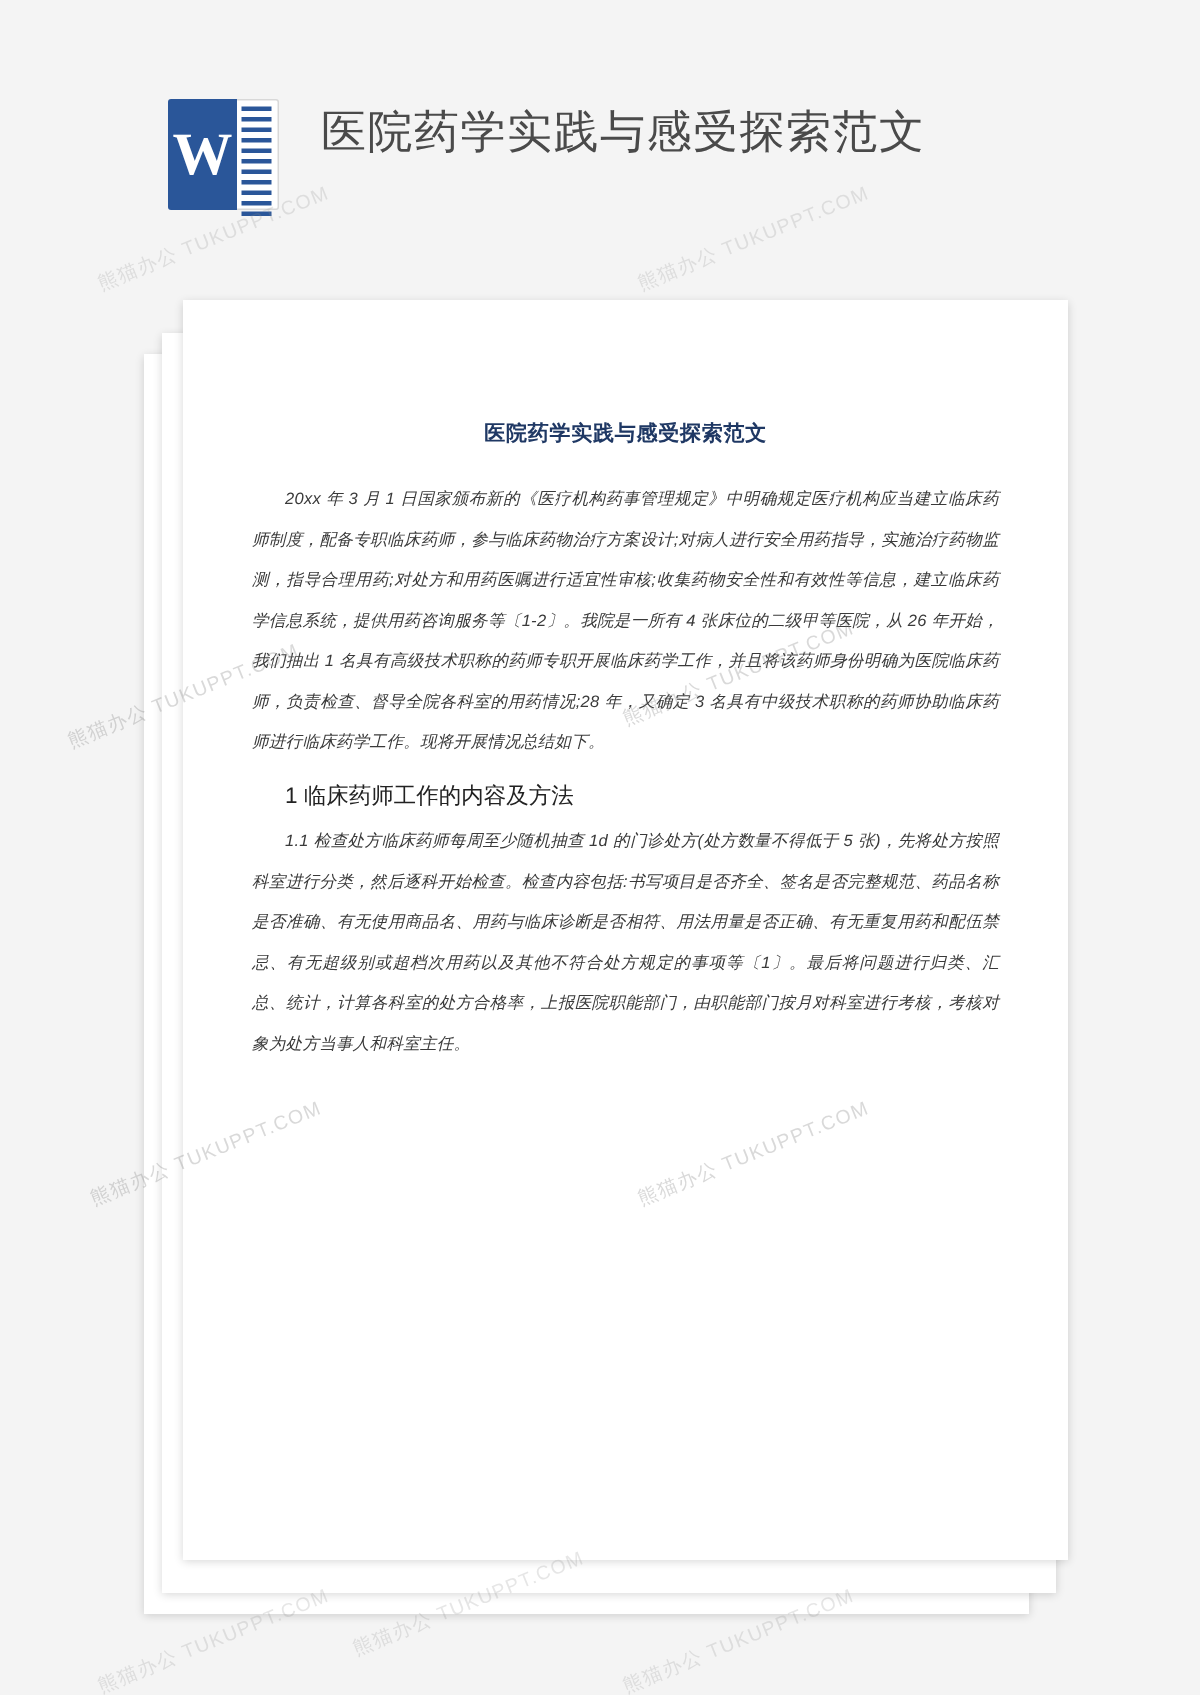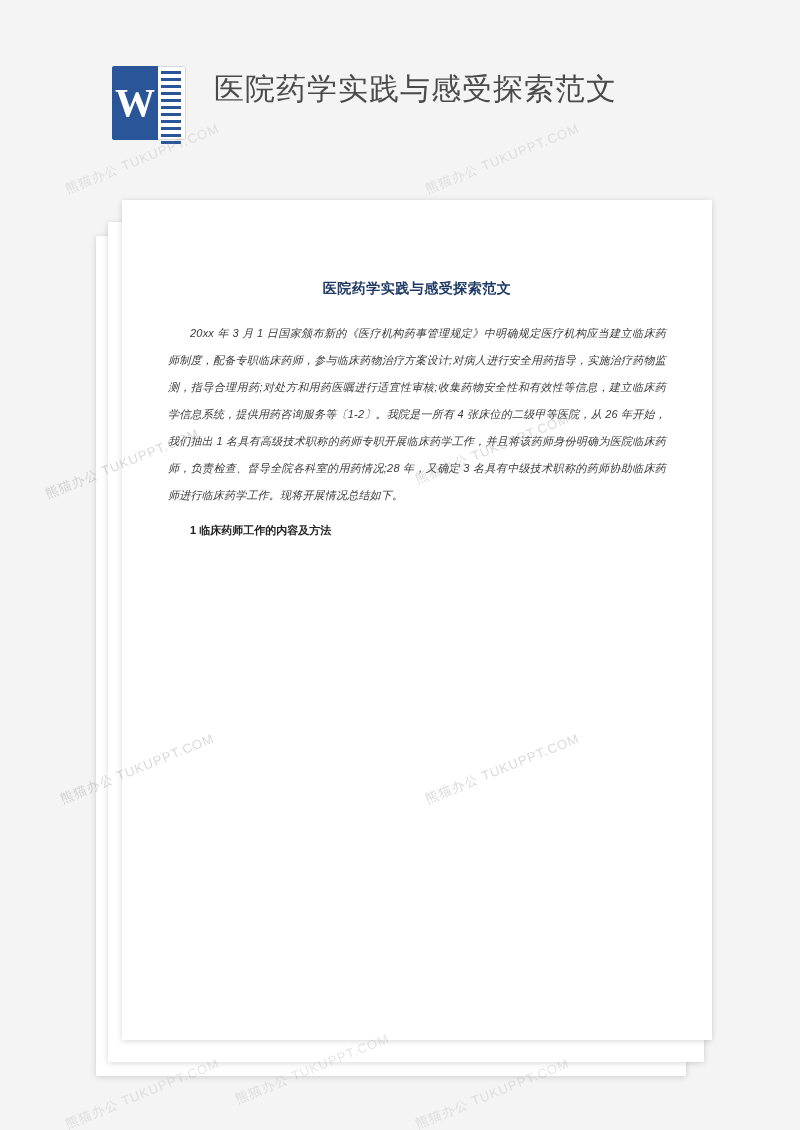--- a/index.html
+++ b/index.html
@@ -122,24 +122,24 @@
     font-size: 11px;
     line-height: 27px;
     color: #3a3a3a;
     text-align: justify;
     text-indent: 22px;
     margin: 0 0 8px 0;
     letter-spacing: 0.2px;
     font-style: italic;
   }
   .doc-sub {
-    font-size: 11px;
+    font-size: 15px;
     line-height: 27px;
     color: #222222;
-    font-weight: bold;
+    font-weight: normal;
     text-indent: 22px;
     margin: 6px 0 4px 0;
   }
 
   
   .wm {
     position: absolute;
     color: rgba(140,140,140,0.22);
     font-size: 13px;
     letter-spacing: 1px;
@@ -174,20 +174,21 @@
   <div id="doc-heading">医院药学实践与感受探索范文</div>
 </div>
 
 <div id="paper-stack">
   <div class="sheet" id="sheet-back-2"></div>
   <div class="sheet" id="sheet-back-1"></div>
   <div class="sheet" id="sheet-front">
     <div id="doc-title">医院药学实践与感受探索范文</div>
     <p class="doc-para">20xx 年 3 月 1 日国家颁布新的《医疗机构药事管理规定》中明确规定医疗机构应当建立临床药师制度，配备专职临床药师，参与临床药物治疗方案设计;对病人进行安全用药指导，实施治疗药物监测，指导合理用药;对处方和用药医嘱进行适宜性审核;收集药物安全性和有效性等信息，建立临床药学信息系统，提供用药咨询服务等〔1-2〕。我院是一所有 4 张床位的二级甲等医院，从 26 年开始，我们抽出 1 名具有高级技术职称的药师专职开展临床药学工作，并且将该药师身份明确为医院临床药师，负责检查、督导全院各科室的用药情况;28 年，又确定 3 名具有中级技术职称的药师协助临床药师进行临床药学工作。现将开展情况总结如下。</p>
     <p class="doc-sub">1 临床药师工作的内容及方法</p>
+    <p class="doc-para">1.1 检查处方临床药师每周至少随机抽查 1d 的门诊处方(处方数量不得低于 5 张)，先将处方按照科室进行分类，然后逐科开始检查。检查内容包括:书写项目是否齐全、签名是否完整规范、药品名称是否准确、有无使用商品名、用药与临床诊断是否相符、用法用量是否正确、有无重复用药和配伍禁忌、有无超级别或超档次用药以及其他不符合处方规定的事项等〔1〕。最后将问题进行归类、汇总、统计，计算各科室的处方合格率，上报医院职能部门，由职能部门按月对科室进行考核，考核对象为处方当事人和科室主任。</p>
   </div>
 </div>
 
 <div class="wm" style="left:60px; top:150px;">熊猫办公 TUKUPPT.COM</div>
 <div class="wm" style="left:420px; top:150px;">熊猫办公 TUKUPPT.COM</div>
 <div class="wm wm-dark" style="left:40px; top:455px;">熊猫办公 TUKUPPT.COM</div>
 <div class="wm wm-dark" style="left:410px; top:440px;">熊猫办公 TUKUPPT.COM</div>
 <div class="wm wm-dark" style="left:55px; top:760px;">熊猫办公 TUKUPPT.COM</div>
 <div class="wm wm-dark" style="left:420px; top:760px;">熊猫办公 TUKUPPT.COM</div>
 <div class="wm" style="left:60px; top:1085px;">熊猫办公 TUKUPPT.COM</div>

